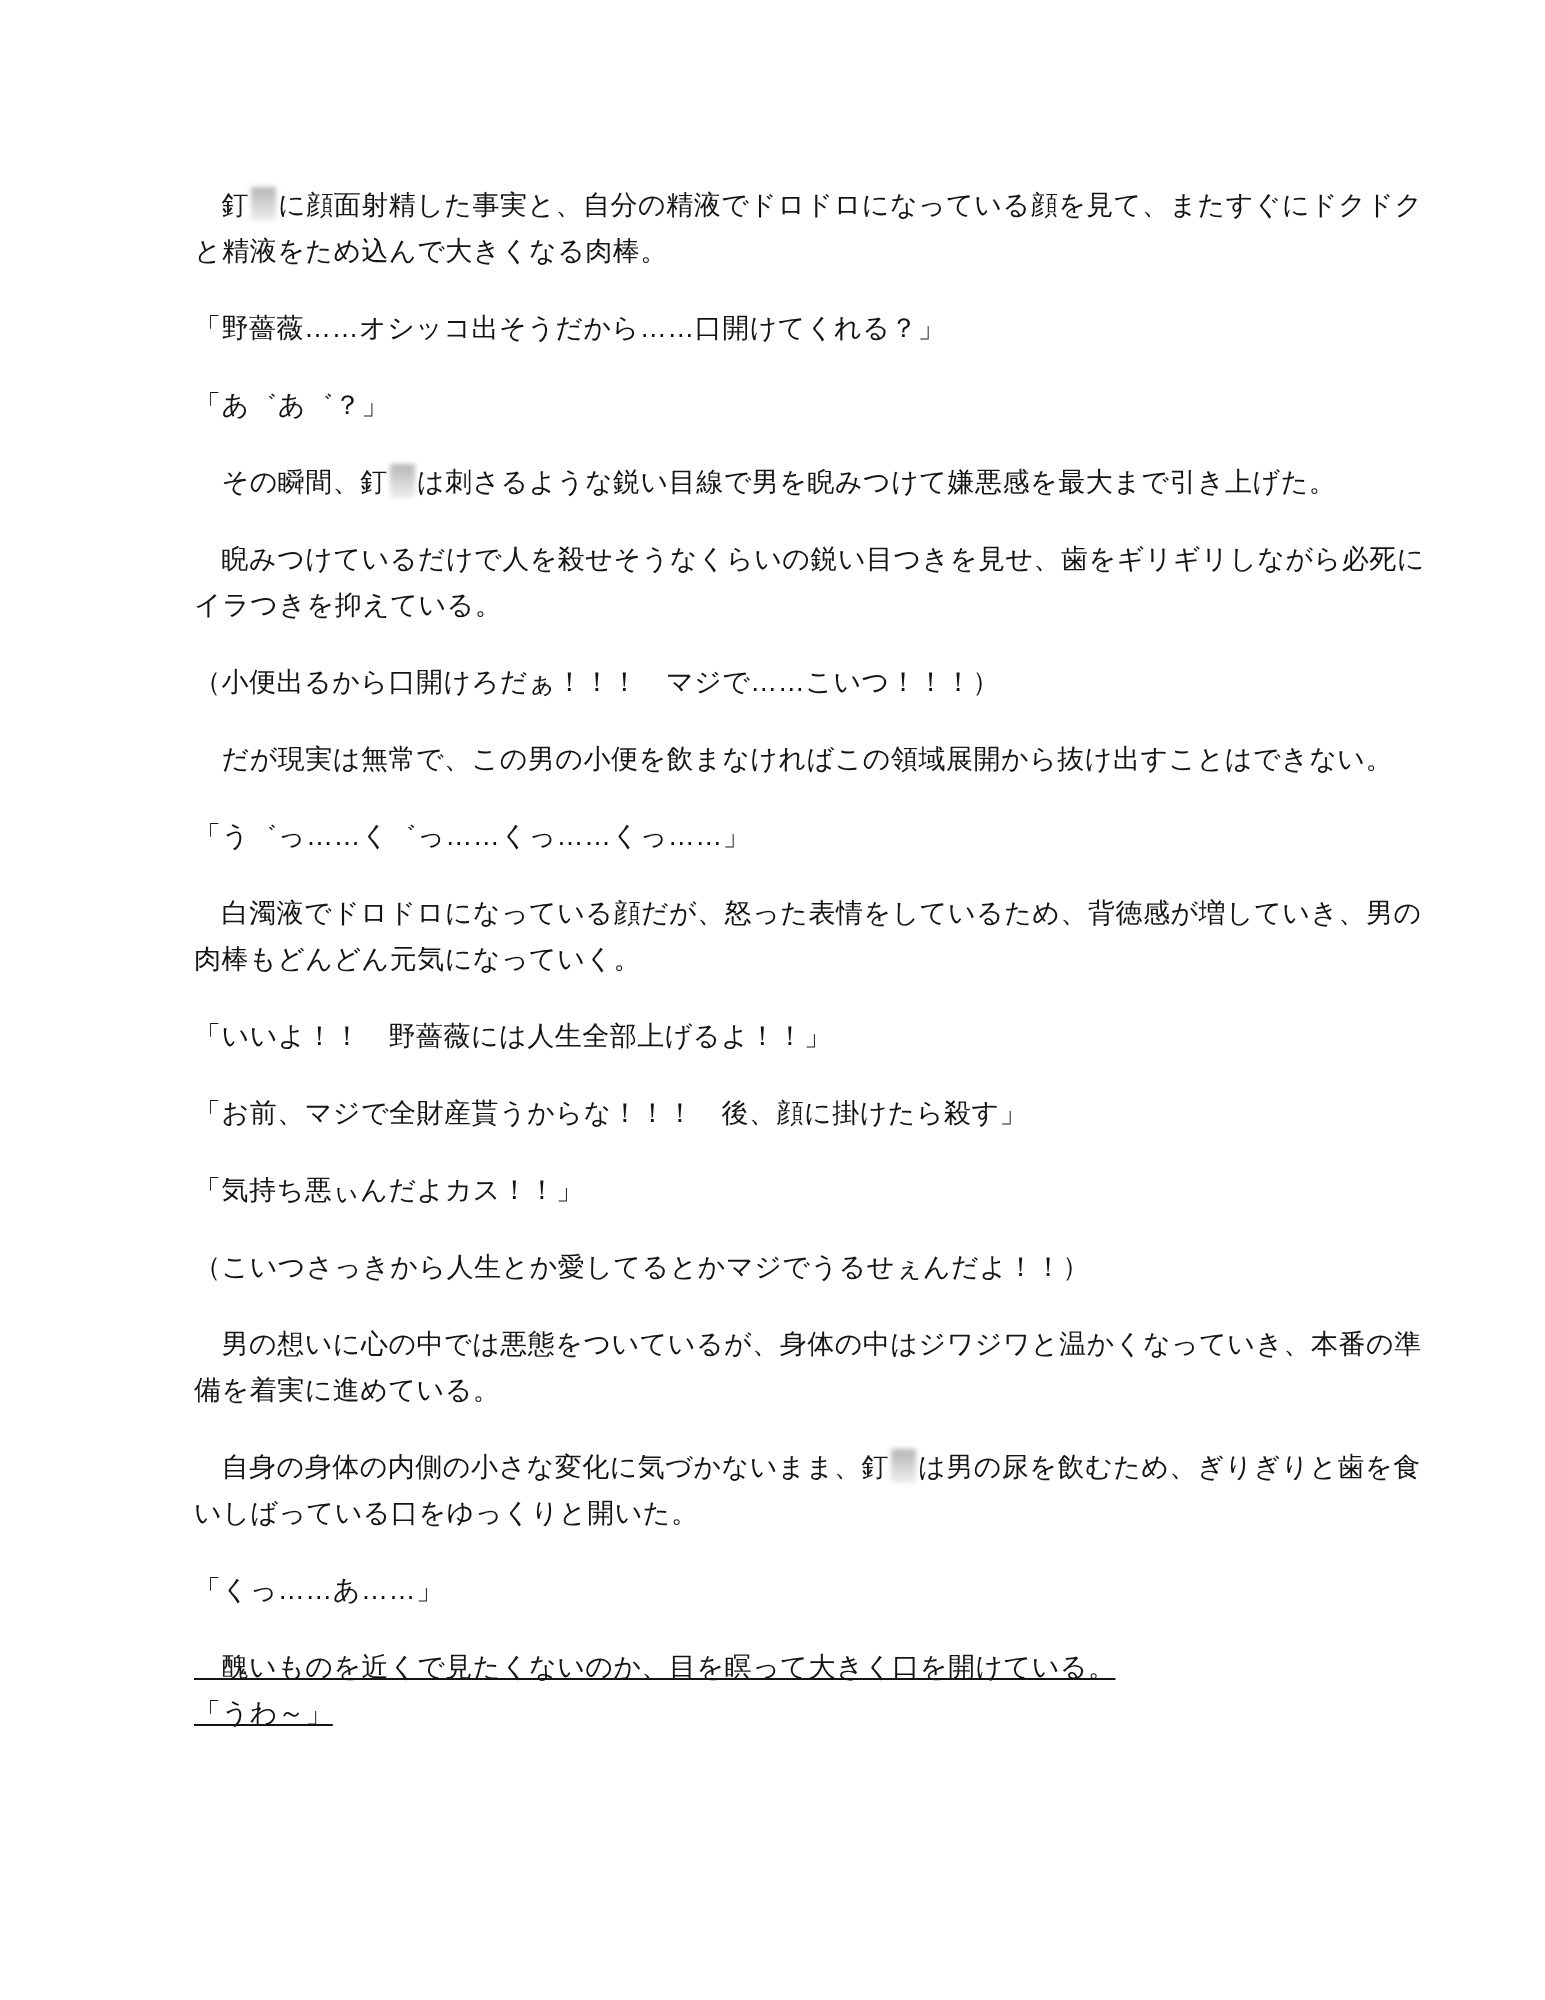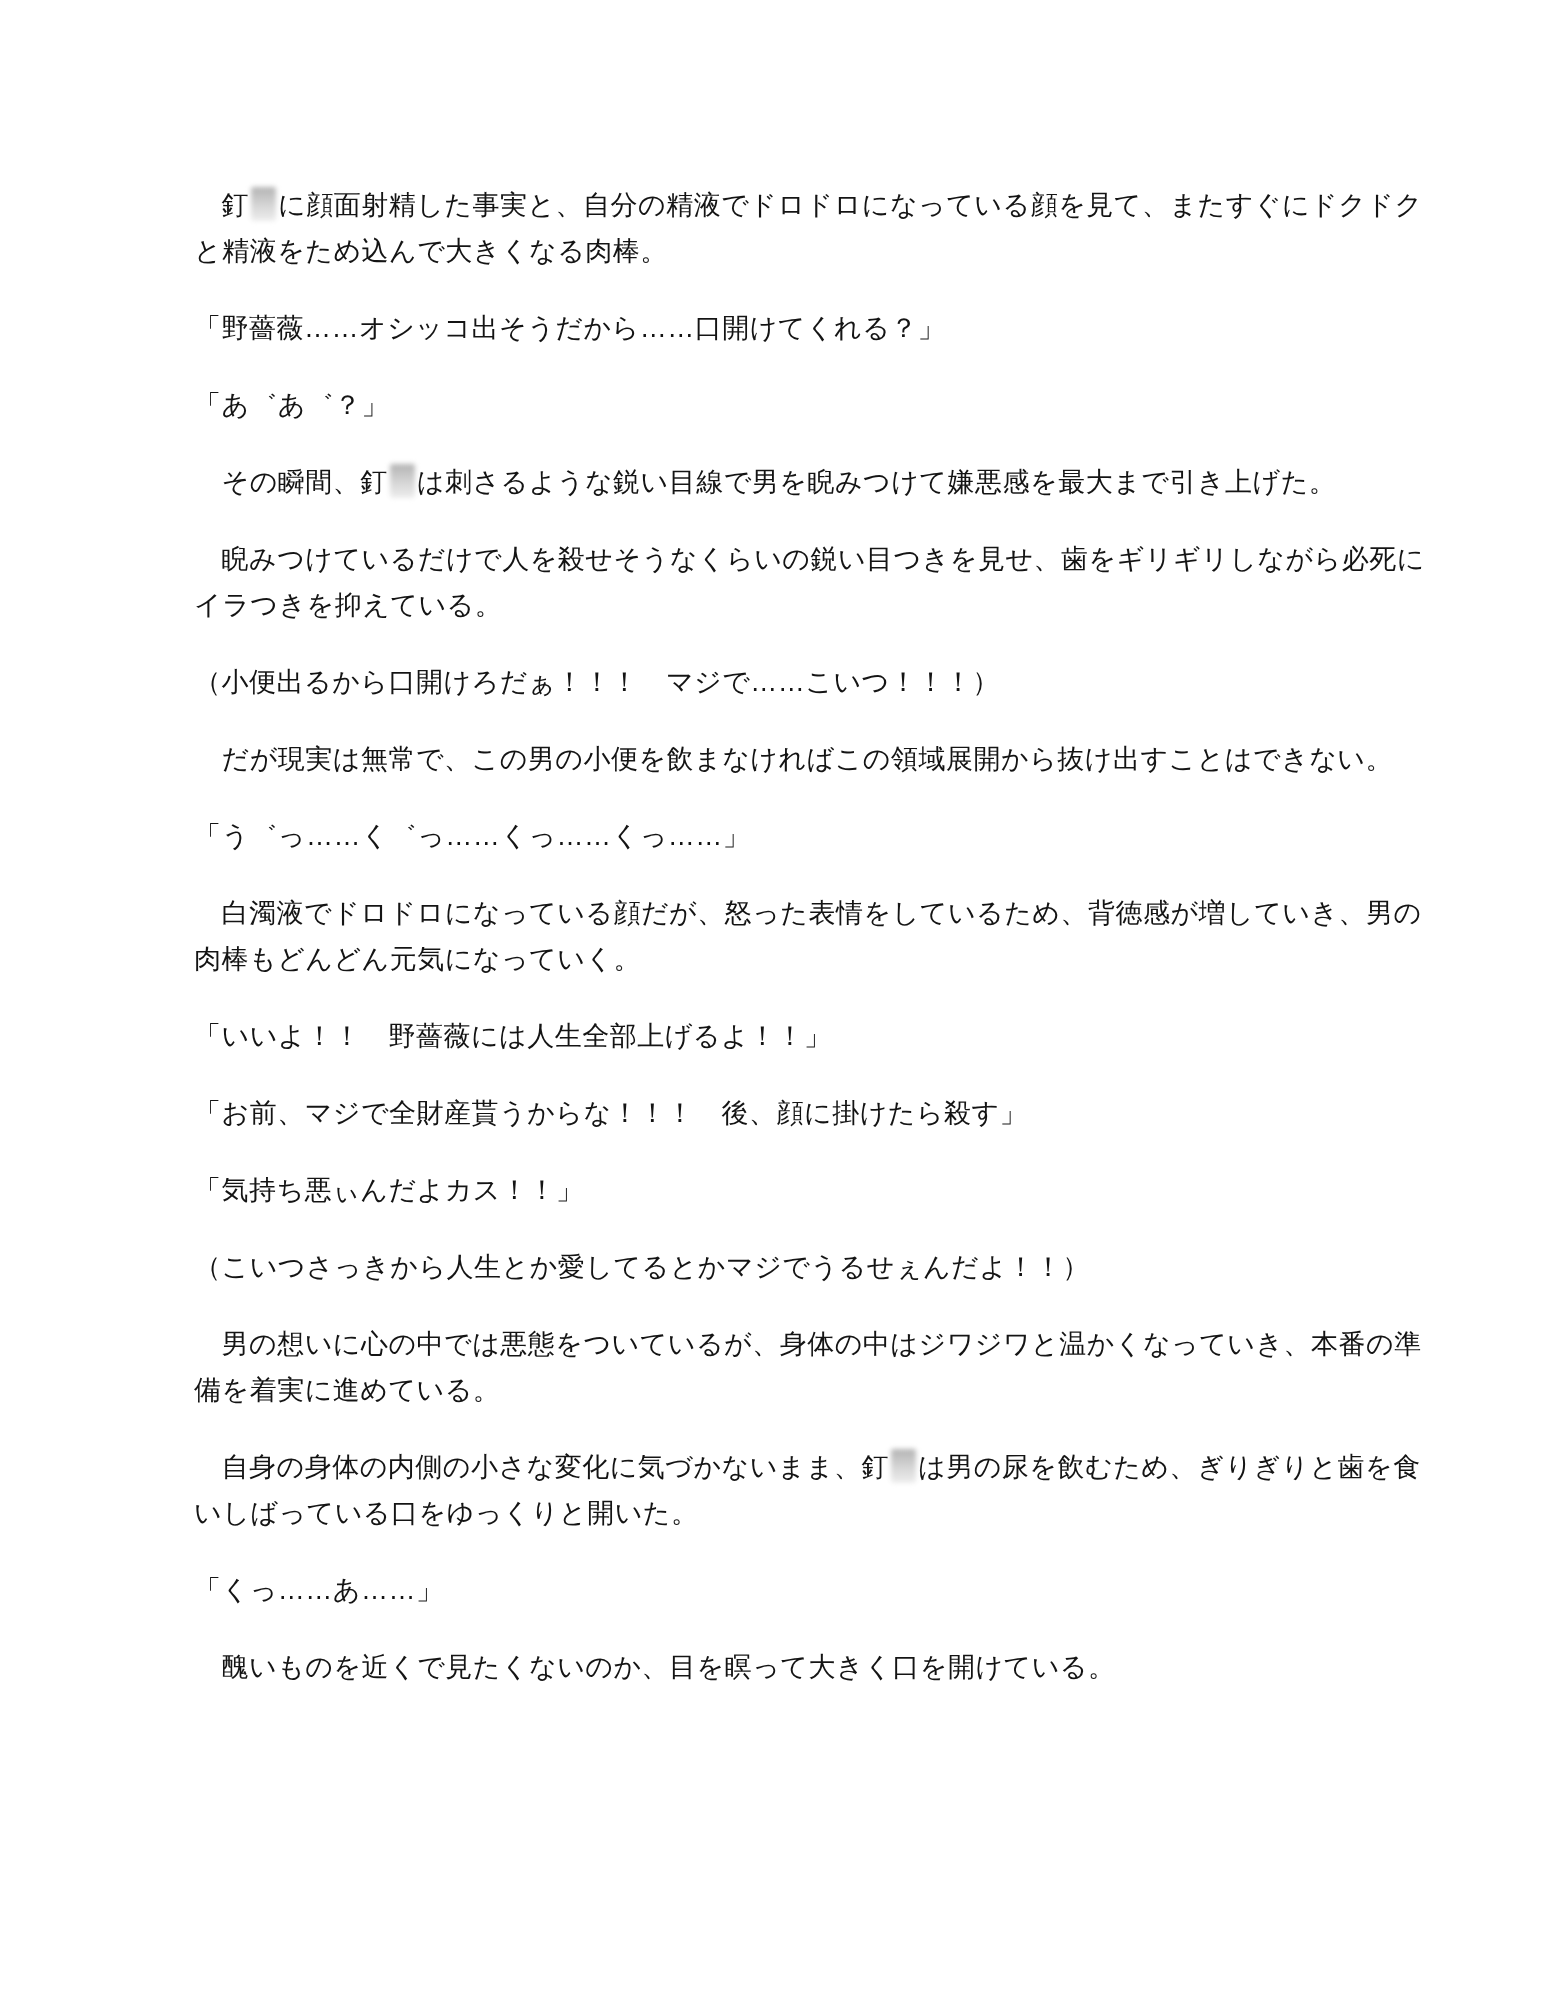--- a/index.html
+++ b/index.html
@@ -16,21 +16,21 @@
     position: absolute;
     left: 194px;
     top: 182px;
     width: 1225px;
     color: #141414;
     font-size: 27px;
     line-height: 46px;
     letter-spacing: 0.5px;
   }
   .para { margin: 0 0 31px 0; }
-  .para:last-child { margin-bottom: 0; }
+  .para:last-child { margin-bottom: 0; text-decoration: underline; }
   .line { white-space: pre; }
   .censor-blur {
     display: inline-block;
     width: 25px;
     height: 34px;
     margin: 0 2px;
     vertical-align: -7px;
     background: linear-gradient(180deg, #b3b3b3 0%, #d6d6d6 55%, #eeeeee 100%);
     border-radius: 2px;
     filter: blur(2.5px);
@@ -107,16 +107,17 @@
       <div class="line"><span>　自身の身体の内側の小さな変化に気づかないまま、釘</span><span class="censor-blur"></span><span>は男の尿を飲むため、ぎりぎりと歯を食</span></div>
       <div class="line">いしばっている口をゆっくりと開いた。</div>
     </div>
 
     <div class="para">
       <div class="line">「くっ……あ……」</div>
     </div>
 
     <div class="para">
       <div class="line">　醜いものを近くで見たくないのか、目を瞑って大きく口を開けている。</div>
+      <div class="line">「うわ～」</div>
     </div>
 
   </div>
 </div>
 
 </body></html>

